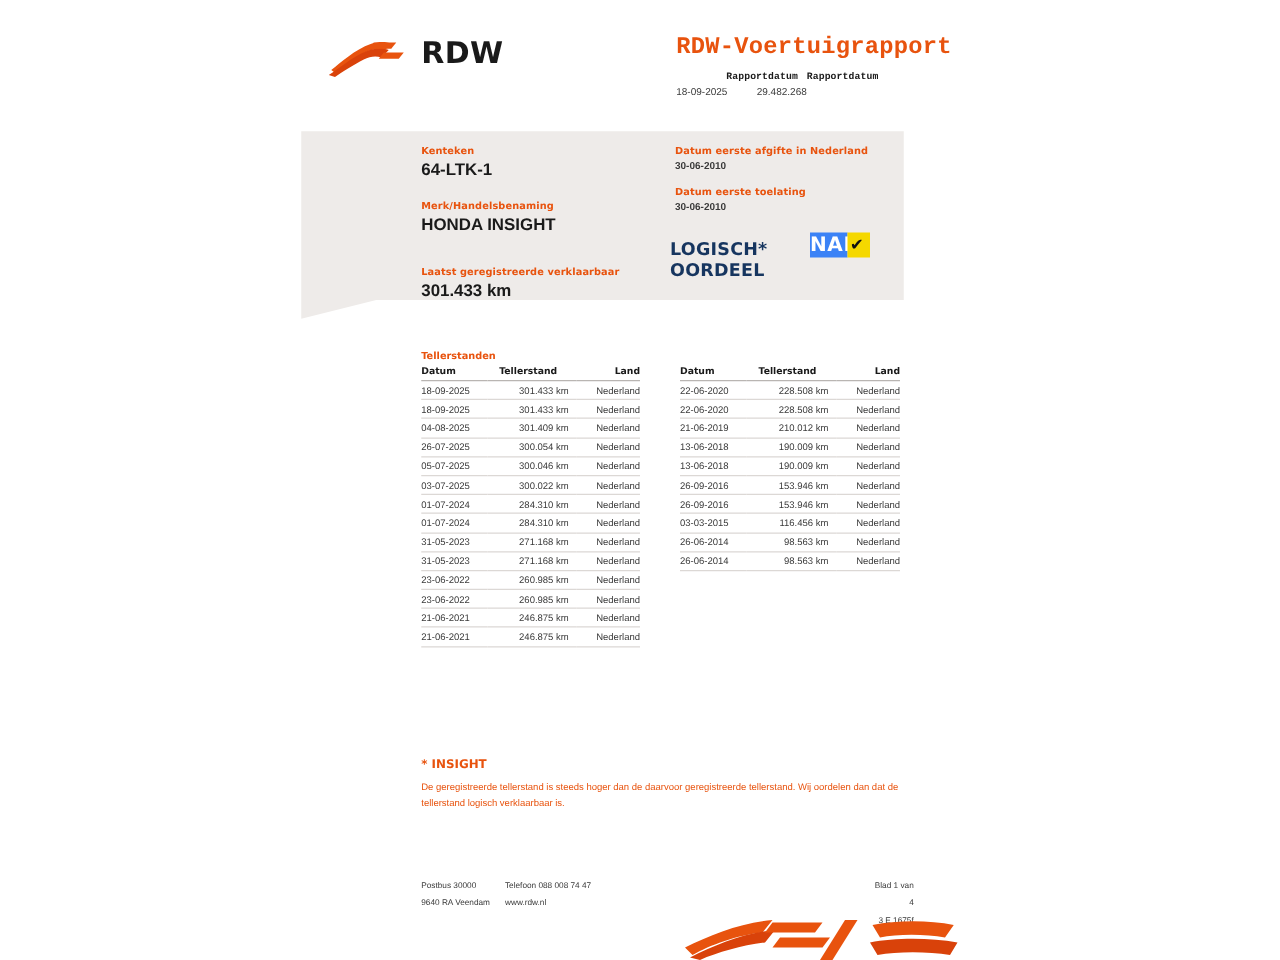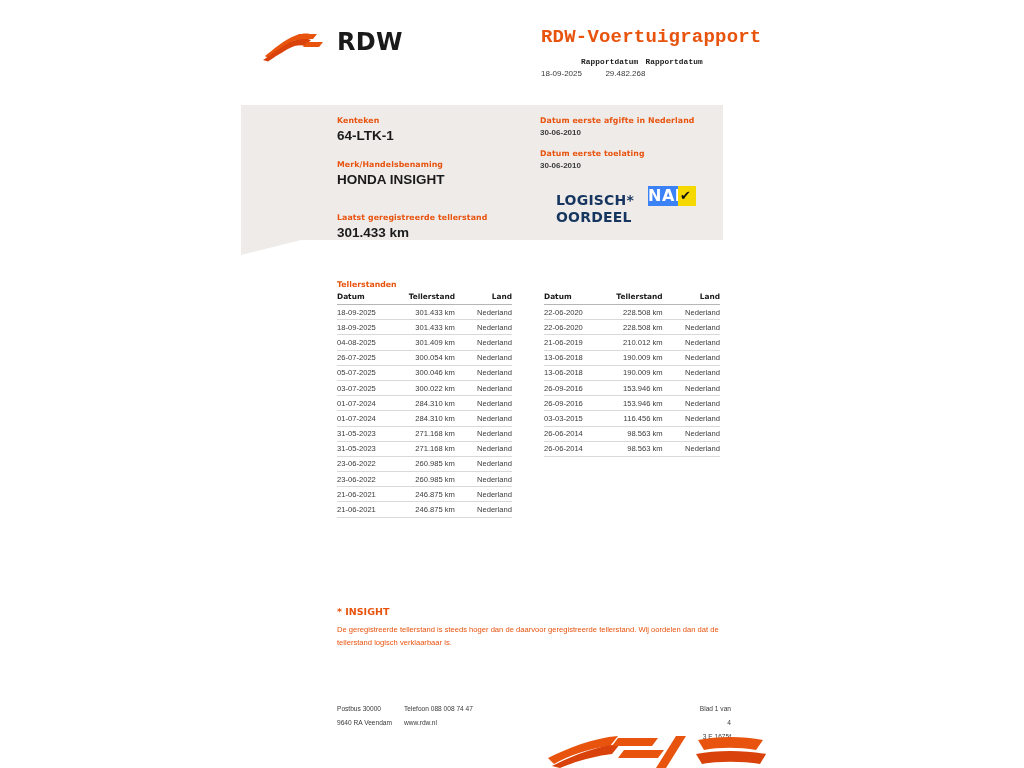--- a/index.html
+++ b/index.html
@@ -128,21 +128,21 @@
   }
 
   #f-kenteken { left: 337px; top: 116px; }
   #f-merk     { left: 337px; top: 160px; }
   #f-teller   { left: 337px; top: 213px; }
   #f-afgifte  { left: 540px; top: 116px; }
   #f-toelat   { left: 540px; top: 149px; }
 
   .verdict {
     position: absolute;
-    left: 556px;
+    left: 536px;
     top: 192px;
     font-size: 14px;
     font-weight: bold;
     color: #16355f;
     line-height: 17px;
     letter-spacing: 0.2px;
     font-family: "DejaVu Sans", sans-serif;
   }
 
   
@@ -212,21 +212,21 @@
   }
   .tbl td {
     padding: 2.6px 0;
     border-bottom: 1px solid #dcd8d5;
     white-space: nowrap;
   }
   .tbl td.c-date { width: 54px; }
   .tbl td.c-km   { width: 66px; text-align: right; padding-right: 6px; }
   .tbl td.c-land { width: 52px; text-align: right; }
   .tbl th.c-date { width: 54px; }
-  .tbl th.c-km   { width: 66px; text-align: right; padding-right: 6px; }
+  .tbl th.c-km   { width: 66px; text-align: center; padding-right: 6px; }
   .tbl th.c-land { width: 52px; text-align: right; }
 
   
   .note-title {
     position: absolute;
     left: 337px;
     top: 606px;
     font-size: 9.5px;
     font-weight: bold;
     color: #e8530e;
@@ -302,21 +302,21 @@
     <div class="fld-label">Kenteken</div>
     <div class="fld-value">64-LTK-1</div>
   </div>
 
   <div class="fld" id="f-merk">
     <div class="fld-label">Merk/Handelsbenaming</div>
     <div class="fld-value">HONDA INSIGHT</div>
   </div>
 
   <div class="fld" id="f-teller">
-    <div class="fld-label">Laatst geregistreerde tellerstand</div>
+    <div class="fld-label">Laatst geregistreerde verklaarbaar</div>
     <div class="fld-value">301.433 km</div>
   </div>
 
   <div class="fld" id="f-afgifte">
     <div class="fld-label">Datum eerste afgifte in Nederland</div>
     <div class="fld-value small">30-06-2010</div>
   </div>
 
   <div class="fld" id="f-toelat">
     <div class="fld-label">Datum eerste toelating</div>

